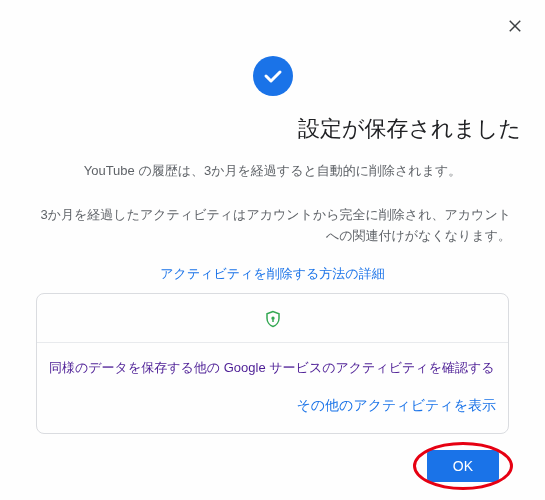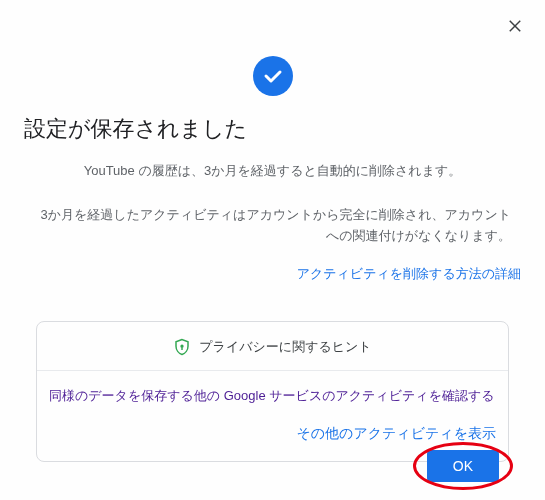--- a/index.html
+++ b/index.html
@@ -35,46 +35,46 @@
       height: 40px;
       background: #1a73e8;
       border-radius: 50%;
       margin: 36px auto 18px auto;
       display: flex;
       align-items: center;
       justify-content: center;
     }
     .check-badge svg { width: 24px; height: 24px; }
     .title {
-      text-align: left;
+      text-align: right;
       font-size: 22px;
       font-weight: 400;
       color: #202124;
       margin-bottom: 18px;
     }
     .desc1 {
       text-align: center;
       font-size: 13px;
       color: #5f6368;
       margin-bottom: 25px;
     }
     .desc2 {
       text-align: right;
       font-size: 13px;
       color: #5f6368;
       line-height: 1.6;
       margin-bottom: 18px;
       padding: 0 10px;
     }
     .link {
-      text-align: right;
+      text-align: center;
       font-size: 13px;
       color: #1a73e8;
       cursor: pointer;
-      margin-bottom: 38px;
+      margin-bottom: 10px;
     }
     .card {
       border: 1px solid #dadce0;
       border-radius: 8px;
       margin: 0 12px;
       padding: 0;
     }
     .card-header {
       display: flex;
       align-items: center;
@@ -157,21 +157,20 @@
 
   <div class="link">アクティビティを削除する方法の詳細</div>
 
   <div class="card">
     <div class="card-header">
       <svg class="shield-icon" viewBox="0 0 24 24" fill="none" stroke="#34a853" stroke-width="2">
         <path d="M12 2 L4 5 V11 C4 16 7.5 20.5 12 22 C16.5 20.5 20 16 20 11 V5 Z"></path>
         <circle cx="12" cy="11" r="1.2" fill="#34a853"></circle>
         <line x1="12" y1="13" x2="12" y2="16" stroke="#34a853" stroke-width="2"></line>
       </svg>
-      <span>プライバシーに関するヒント</span>
     </div>
     <div class="card-divider"></div>
     <div class="card-body">同様のデータを保存する他の Google サービスのアクティビティを確認する</div>
     <div class="card-link">その他のアクティビティを表示</div>
   </div>
 
   <div class="footer">
     <div class="ok-wrapper">
       <button class="ok-btn">OK</button>
       <div class="red-ring"></div>

